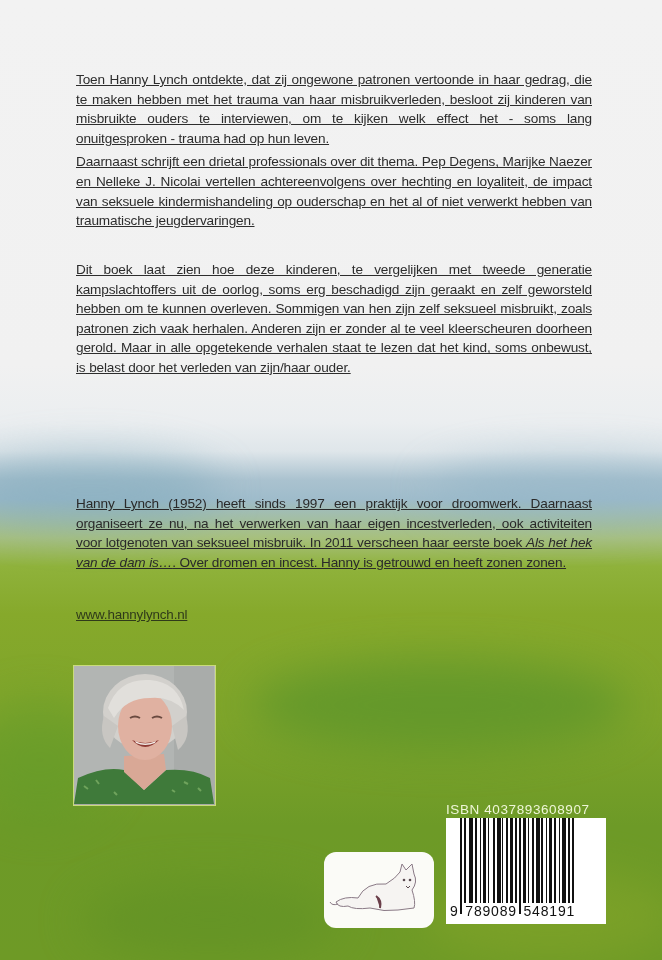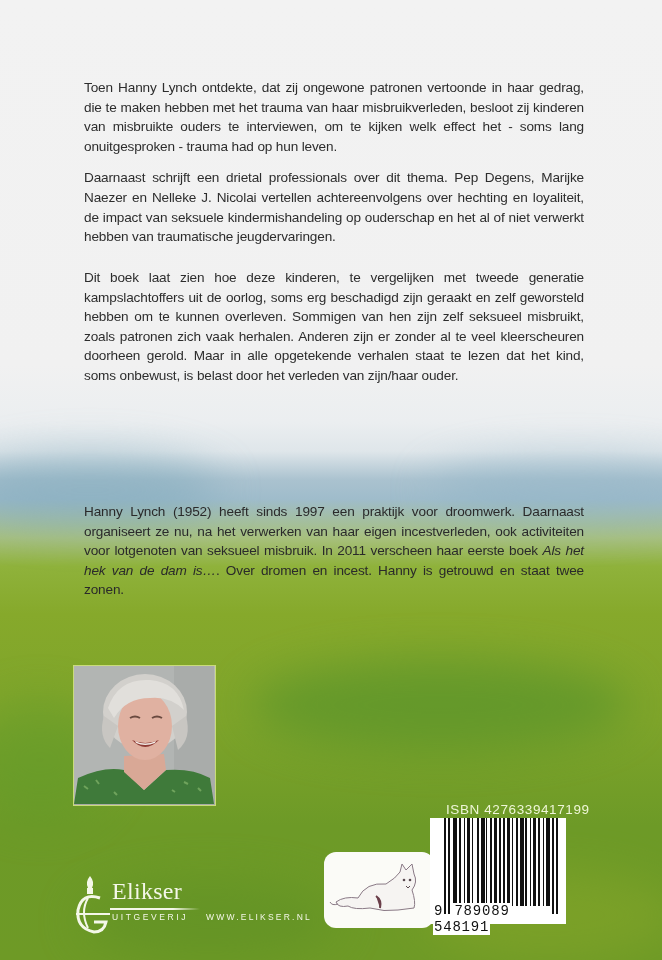--- a/index.html
+++ b/index.html
@@ -13,21 +13,21 @@
   .blob { position:absolute; border-radius:50%; filter:blur(22px); }
   .b1 { left:-40px; top:455px; width:260px; height:70px; background:#7fa9bb; opacity:.55; }
   .b2 { left:430px; top:460px; width:280px; height:60px; background:#8fb3c6; opacity:.5; }
   .b3 { left:250px; top:660px; width:380px; height:90px; background:#4f8f2b; opacity:.55; }
   .b4 { left:-30px; top:700px; width:140px; height:120px; background:#5f9a2a; opacity:.5; }
   .b5 { left:420px; top:870px; width:260px; height:90px; background:#8aa82a; opacity:.45; }
   .b6 { left:80px; top:880px; width:260px; height:80px; background:#5d8f25; opacity:.5; }
 
   .text { position:absolute; left:72px; width:524px; color:#2d2d2d;
     font-size:13.6px; line-height:19.6px; letter-spacing:-0.15px; }
-  .text p { margin:12px; text-align:justify; }
+  .text p { margin:4px; text-align:justify;text-decoration:underline; }
   .p1 { top:66px; }
   .p2 { top:256px; }
   .p3 { top:409px; }
   .p4 { top:490px; color:#2a2a2a; }
   .p5 { top:601px; color:#2f3a1a; font-size:13.4px; }
   .p4 em { font-style:italic; }
 
   .photo { position:absolute; left:73px; top:665px; width:143px; height:141px;
     border:1.5px solid #c9dc7a; box-sizing:border-box; overflow:hidden;
     background:linear-gradient(180deg,#b8bbb9,#a7aaa8); }
@@ -39,21 +39,21 @@
   .logo-sub { position:absolute; left:42px; top:40px; font-size:8.5px; letter-spacing:2.6px; }
   .logo-url { position:absolute; left:136px; top:40px; font-size:8.5px; letter-spacing:2.2px; }
   .logo-line { position:absolute; left:40px; top:36px; width:90px; height:2px;
     background:linear-gradient(90deg,#f4f7e8,#f4f7e8 70%,rgba(244,247,232,0)); }
 
   .wolf-box { position:absolute; left:324px; top:852px; width:110px; height:76px;
     background:#fbfbf7; border-radius:12px; }
 
   .isbn-label { position:absolute; left:446px; top:802px; font-size:13.5px; color:#eef6d6;
     letter-spacing:0.6px; font-family:"Liberation Sans", sans-serif; }
-  .barcode { position:absolute; left:430px; top:818px; width:136px; height:106px; background:#fff;font-family:Liberation Mono, monospace; }
+  .barcode { position:absolute; left:446px; top:818px; width:160px; height:106px; background:#fff; }
   .bars { position:absolute; left:14px; top:0; height:96px; width:132px; display:flex; align-items:flex-start; }
   .bars span { display:block; height:88px; background:#111; }
   .bars span.g { background:transparent; }
   .bars span.long { height:96px; }
   .bar-digits { position:absolute; left:3px; top:85px; font-size:14px; color:#111; letter-spacing:0.8px;
     background:transparent; }
   .bar-digits span { background:#fff; padding:0 1px; }
 </style>
 </head>
 <body>
@@ -70,23 +70,26 @@
     <p>Toen Hanny Lynch ontdekte, dat zij ongewone patronen vertoonde in haar gedrag, die te maken hebben met het trauma van haar misbruikverleden, besloot zij kinderen van misbruikte ouders te interviewen, om te kijken welk effect het - soms lang onuitgesproken - trauma had op hun leven.</p>
     <p>Daarnaast schrijft een drietal professionals over dit thema. Pep Degens, Marijke Naezer en Nelleke J. Nicolai vertellen achtereenvolgens over hechting en loyaliteit, de impact van seksuele kindermishandeling op ouderschap en het al of niet verwerkt hebben van traumatische  jeugdervaringen.</p>
   </div>
 
   <div class="text p2">
     <p>Dit boek laat zien hoe deze kinderen, te vergelijken met tweede generatie kampslachtoffers uit de oorlog, soms erg beschadigd zijn geraakt en zelf geworsteld hebben om te kunnen overleven. Sommigen van hen zijn zelf seksueel misbruikt, zoals patronen zich vaak herhalen. Anderen zijn er zonder al te veel kleerscheuren doorheen gerold. Maar in alle opgetekende verhalen staat te lezen dat het kind, soms onbewust, is belast door het verleden van zijn/haar ouder.</p>
   </div>
 
 
   <div class="text p4">
-    <p><span>Hanny Lynch (1952) heeft sinds 1997 een praktijk voor droomwerk. Daarnaast organiseert ze nu, na het verwerken van haar eigen incestverleden, ook activiteiten voor lotgenoten van seksueel misbruik. In 2011 verscheen haar eerste boek </span><em>Als het hek van de dam is…</em><span>. Over dromen en incest. Hanny is getrouwd en staat twee zonen.</span></p>
+    <p><span>Hanny Lynch (1952) heeft sinds 1997 een praktijk voor droomwerk. Daarnaast organiseert ze nu, na het verwerken van haar eigen incestverleden, ook activiteiten voor lotgenoten van seksueel misbruik. In 2011 verscheen haar eerste boek </span><em>Als het hek van de dam is…</em><span>. Over dromen en incest. Hanny is getrouwd en heeft zonen zonen.</span></p>
   </div>
 
+  <div class="text p5">
+    <p>www.hannylynch.nl</p>
+  </div>
 
   <div class="photo" title="Portret van Hanny Lynch">
     <svg width="140" height="138" viewBox="0 0 140 138">
       <rect width="140" height="138" fill="#b2b5b3"></rect>
       <rect x="100" y="0" width="40" height="138" fill="#a9acaa"></rect>
 
       <path d="M0 138 L4 112 Q30 100 50 104 L70 124 L92 104 Q118 102 136 112 L140 138 Z" fill="#3f7a3a"></path>
       <path d="M10 120 l4 3 M22 114 l3 4 M110 116 l4 2 M124 122 l3 3 M40 126 l3 3 M98 124 l3 2" stroke="#6fa35c" stroke-width="2"></path>
 
       <path d="M50 90 L50 106 L70 124 L92 104 L90 88 Z" fill="#d9a896"></path>
@@ -100,46 +103,33 @@
       <path d="M34 42 Q44 12 76 14 Q104 16 110 44 Q96 30 76 32 Q52 32 40 52 Z" fill="#e1dfdb"></path>
 
       <path d="M56 52 q5 -3 10 0" stroke="#6a4a40" stroke-width="2" fill="none"></path>
       <path d="M78 52 q5 -3 10 0" stroke="#6a4a40" stroke-width="2" fill="none"></path>
 
       <path d="M58 74 Q71 88 85 74 Q71 80 58 74 Z" fill="#8e3b35"></path>
       <path d="M61 75 Q71 80 82 75 L81 77 Q71 81 62 77 Z" fill="#f3eee9"></path>
     </svg>
   </div>
 
-  <div class="logo">
-    <svg width="40" height="66" viewBox="0 0 40 66" style="position:absolute;left:0;top:0">
-      <path d="M20 4 Q15 10 18 16 Q20 20 22 16 Q25 10 20 4 Z" fill="#f4f7e8"></path>
-      <rect x="17" y="16" width="6" height="6" fill="#f4f7e8"></rect>
-      <path d="M30 26 Q12 20 8 38 Q6 56 24 60 Q34 60 36 50 L24 50" fill="none" stroke="#f4f7e8" stroke-width="3"></path>
-      <path d="M18 26 Q10 40 18 56" fill="none" stroke="#f4f7e8" stroke-width="2"></path>
-      <line x1="6" y1="42" x2="40" y2="42" stroke="#f4f7e8" stroke-width="2"></line>
-    </svg>
-    <div class="logo-name">Elikser</div>
-    <div class="logo-line"></div>
-    <div class="logo-sub">UITGEVERIJ</div>
-    <div class="logo-url">WWW.ELIKSER.NL</div>
-  </div>
 
   <div class="wolf-box">
     <svg width="110" height="76" viewBox="0 0 110 76">
       <path d="M12 50 Q20 44 34 46 Q42 30 62 32 Q72 26 76 20 L78 12 L82 18 L88 12 L90 22 Q94 30 88 38 Q92 50 90 56 L74 58 Q60 60 46 56 Q30 58 24 54 Q14 56 12 50 Z" fill="#f6f4f2" stroke="#8a7a86" stroke-width="1"></path>
       <path d="M52 44 Q58 48 56 56" fill="#6b3f4a" stroke="#6b3f4a" stroke-width="2"></path>
       <circle cx="80" cy="28" r="1.3" fill="#5a4a50"></circle>
       <circle cx="86" cy="28" r="1.3" fill="#5a4a50"></circle>
       <path d="M82 34 l2 2 l2 -2" stroke="#5a4a50" stroke-width="1" fill="none"></path>
       <path d="M14 52 Q8 54 6 50" stroke="#8a7a86" stroke-width="1" fill="none"></path>
     </svg>
   </div>
 
-  <div class="isbn-label">ISBN 4276339417199</div>
+  <div class="isbn-label">ISBN 4037893608907</div>
   <div class="barcode">
     <div class="bars">
       <span class="long" style="width:2px"></span>
         <span class="g" style="width:2px"></span>
         <span class="long" style="width:2px"></span>
       <span class="g" style="width:3px"></span>
         <span style="width:4px"></span>
         <span class="g" style="width:2px"></span>
         <span style="width:2px"></span>
       <span class="g" style="width:3px"></span>

